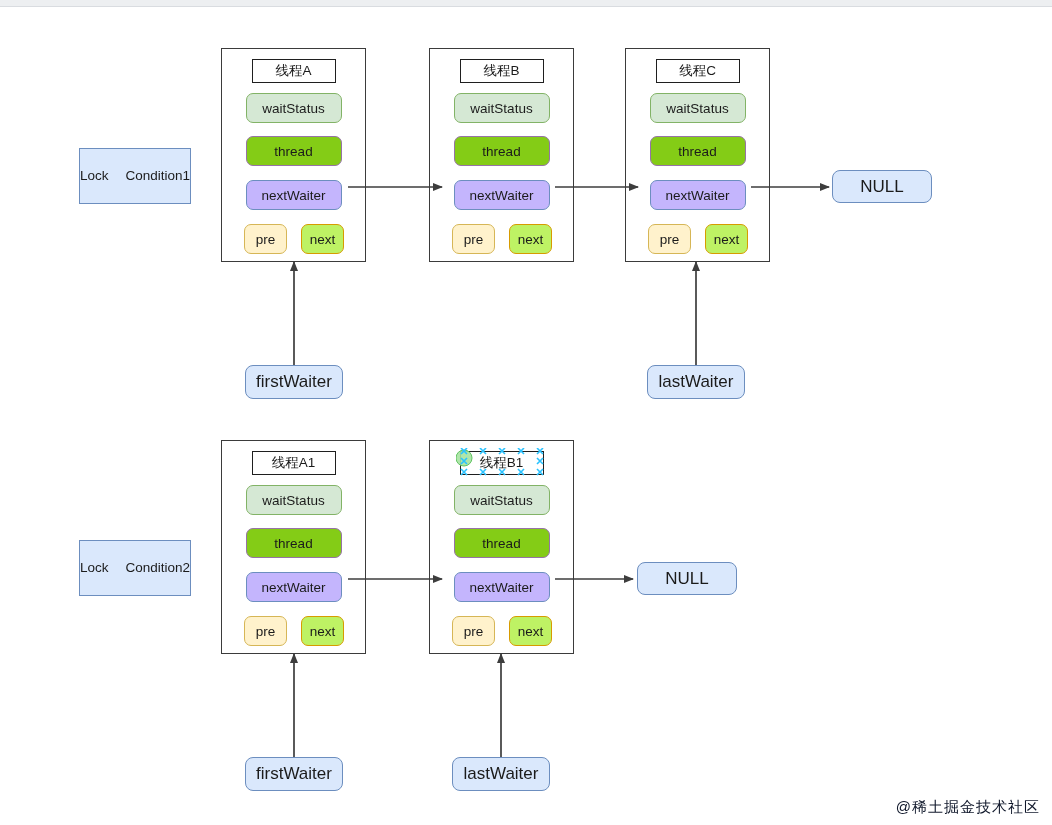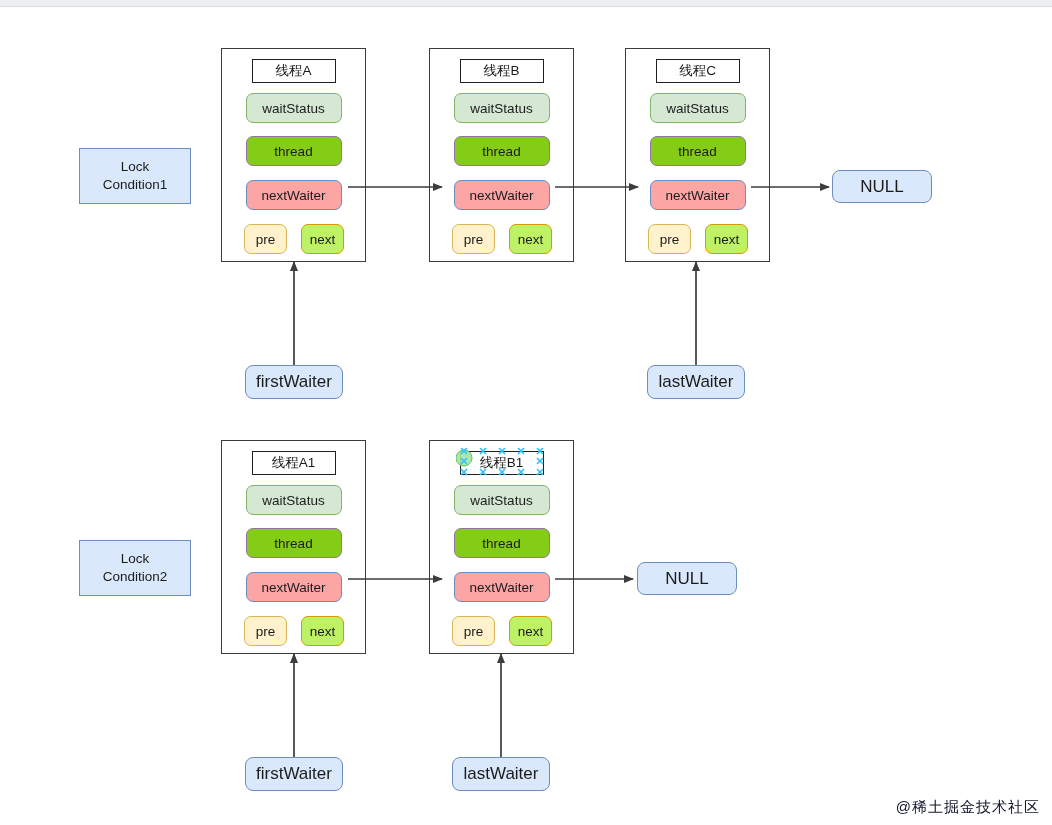--- a/index.html
+++ b/index.html
@@ -90,21 +90,21 @@
     background: #d5e8d4;
     border: 1.4px solid #82b366;
     top: 44px;
   }
   .field.thread {
     background: #84cc16;
     border: 1.4px solid #9673a6;
     top: 87px;
   }
   .field.nextwaiter {
-    background: #fca5a5;
+    background: #c4b5fd;
     border: 1.4px solid #6c8ebf;
     top: 131px;
   }
   .field.pre, .field.next {
     width: 43px;
     height: 30px;
     top: 175px;
     transform: none;
     text-align: center;
   }
@@ -133,23 +133,23 @@
     color: #1b1b1b;
     z-index: 3;
   }
   
   .lockbox {
     position: absolute;
     background: #dae8fc;
     border: 1.4px solid #6c8ebf;
     box-sizing: border-box;
     display: flex;
-    flex-direction: column;
+    flex-direction: row;
     align-items: center;
-    justify-content: center;
+    justify-content: space-between;
     font-size: 13.5px;
     color: #1b1b1b;
     line-height: 1.35;
     z-index: 3;
   }
 
   
   svg.links {
     position: absolute;
     left: 0;

